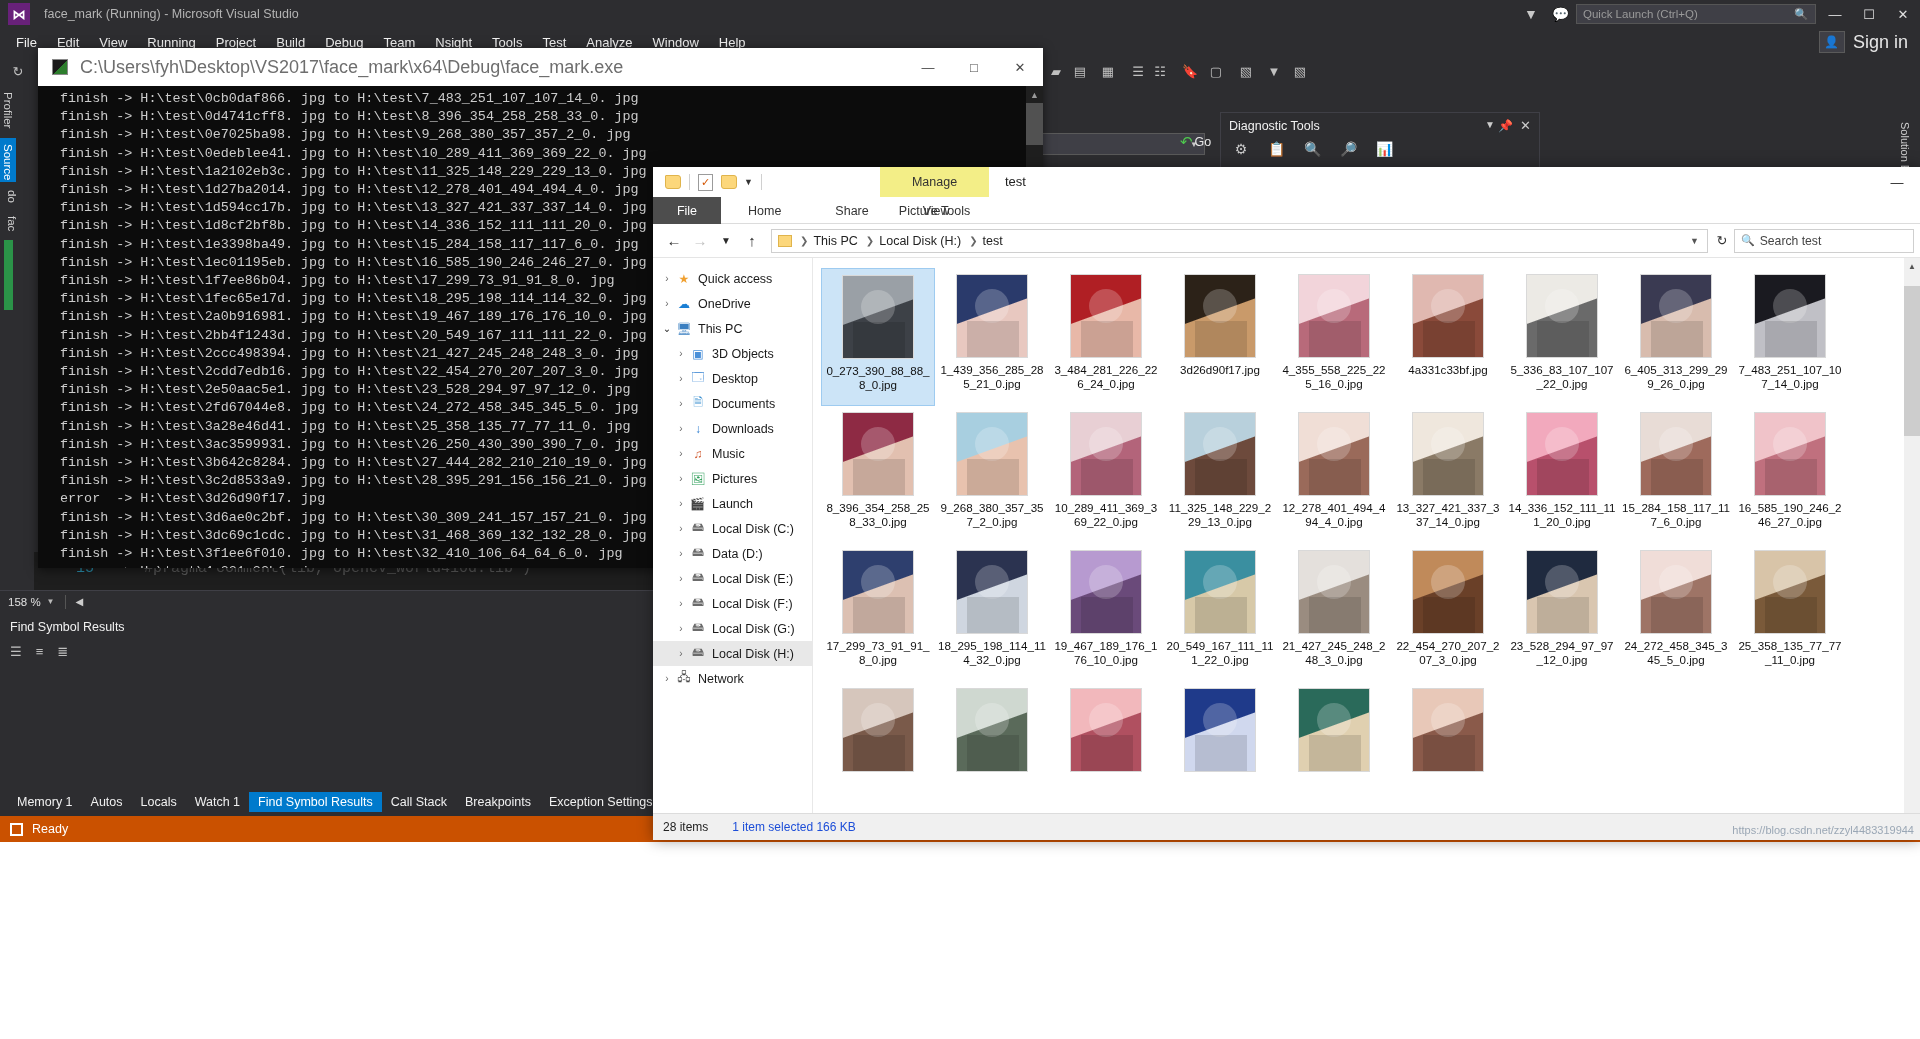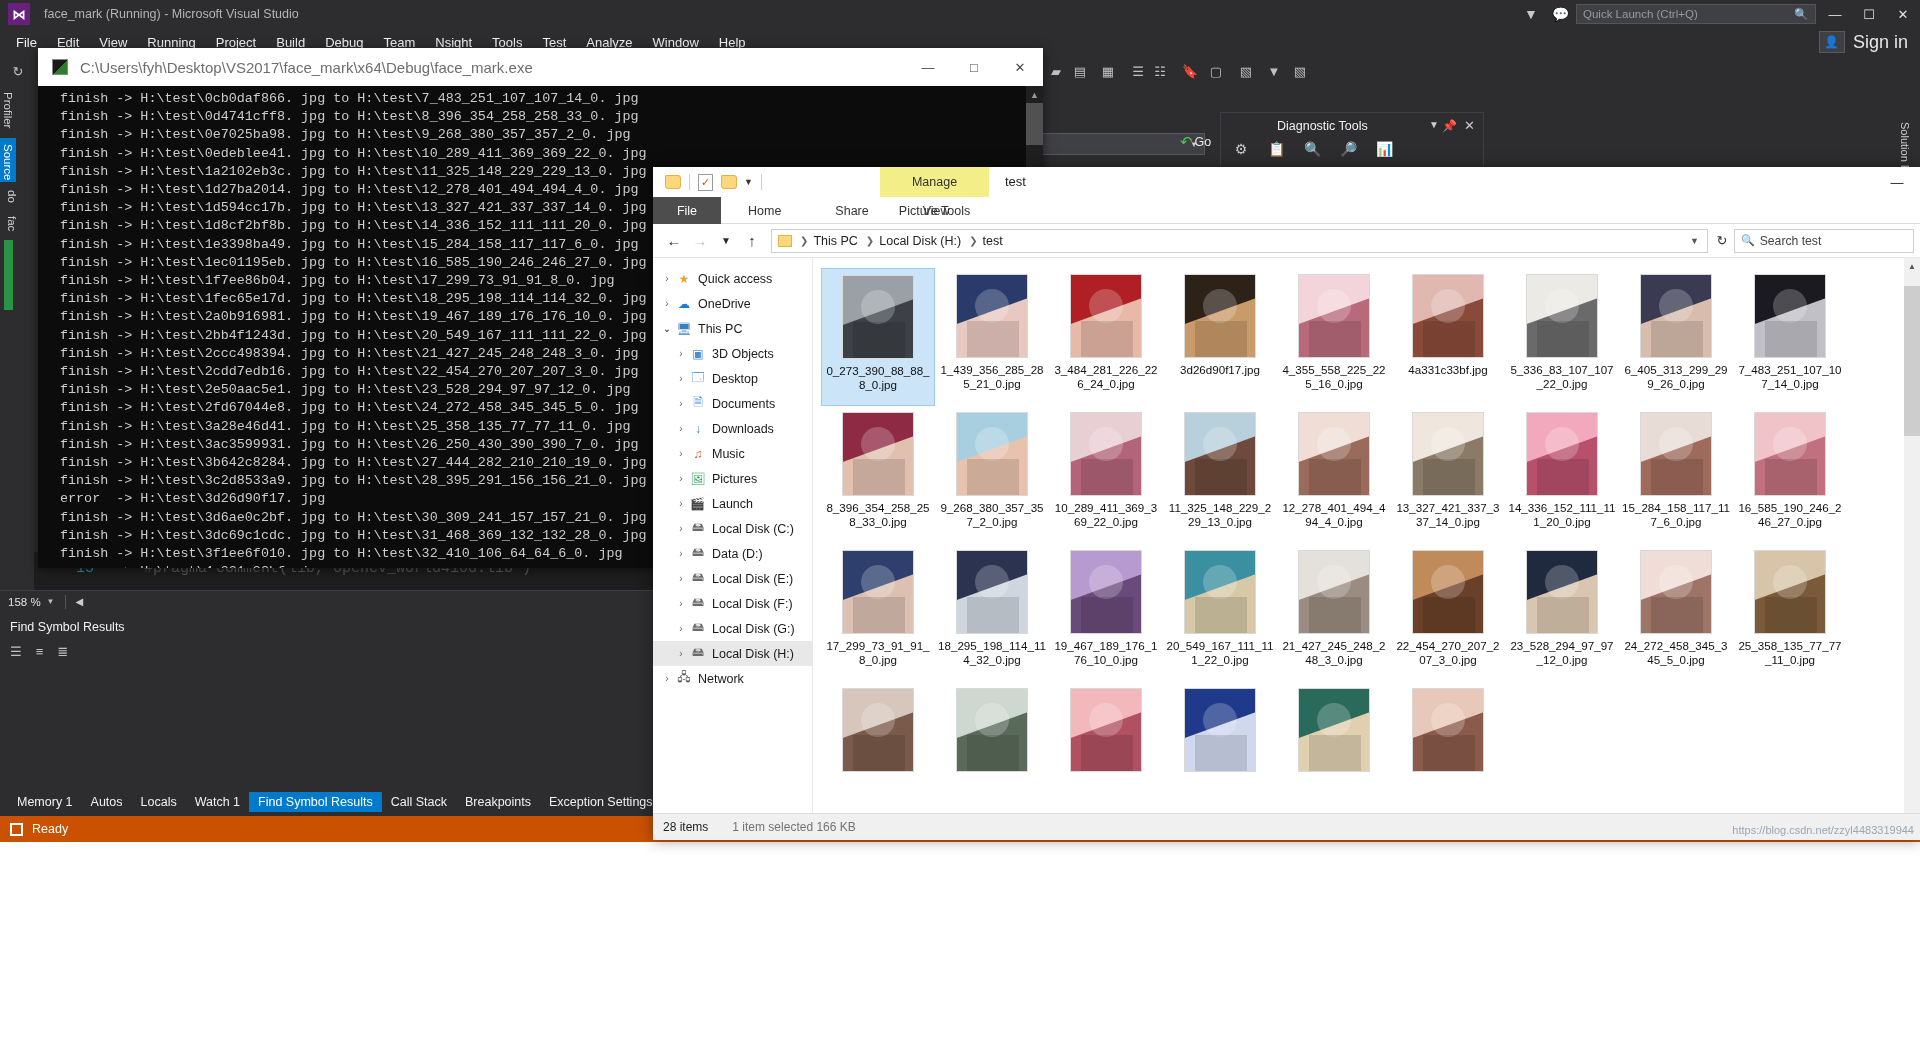--- a/index.html
+++ b/index.html
@@ -60,38 +60,38 @@
   #vs-tabstrip .bt { font-size:12.5px; color:#f1f1f1; padding:3px 9px; }
   #vs-tabstrip .bt.active { background:#007acc; color:#fff; }
 
   #vs-status { position:absolute; left:0; top:816px; width:1920px; height:26px; background:#ca5100; display:flex; align-items:center; }
   #vs-status .sq { width:13px;height:13px;border:2px solid #fff; margin-left:10px; }
   #vs-status .st { font-size:12.5px; color:#fff; margin-left:9px; }
 
   #vs-bottomfill { position:absolute; left:0; top:842px; width:1920px; height:197px; background:#ffffff; }
 
   
-  #diag { position:absolute; left:1220px; top:112px; width:264px; height:60px; background:#2d2d30; border:1px solid #3f3f46;padding-left:48px; }
+  #diag { position:absolute; left:1220px; top:112px; width:320px; height:60px; background:#2d2d30; border:1px solid #3f3f46; }
   #diag .dt-title { font-size:12.5px; color:#f1f1f1; padding:6px 0 0 8px; }
   #diag .dt-pin { position:absolute; right:26px; top:6px; color:#ccc; font-size:12px; }
   #diag .dt-caret { position:absolute; right:44px; top:6px; color:#ccc; font-size:10px; }
   #diag .dt-close { position:absolute; right:8px; top:5px; color:#ccc; font-size:13px; }
   #diag .dt-icons { position:absolute; left:10px; top:26px; display:flex; gap:16px; }
   #diag .dt-ic { width:20px;height:20px; color:#c9c9c9; font-size:14px; display:flex;align-items:center;justify-content:center; }
 
   
   #vs-search { position:absolute; left:1040px; top:133px; width:165px; height:22px; background:#3f3f46; border:1px solid #5a5a5a; display:flex; align-items:center; }
   #vs-search .caret { margin-left:auto; color:#c8c8c8; font-size:8px; padding-right:6px; }
   #vs-go { position:absolute; left:1180px; top:133px; font-size:12.5px; color:#e8e8e8; display:flex; align-items:center; gap:2px; }
 
   
   #console-win { position:absolute; left:38px; top:48px; width:1005px; height:520px; background:#0c0c0c; box-shadow:0 2px 10px rgba(0,0,0,.55); }
   #console-title { height:38px; background:#ffffff; display:flex; align-items:center; }
   #console-icon { width:16px;height:16px; margin-left:14px; background:linear-gradient(135deg,#1a1a1a 50%,#2d7d2d 50%); border:1px solid #888; }
-  #console-path { margin-left:12px; font-size:15px; color:#6e6e6e; font-family:"Liberation Sans", sans-serif; }
+  #console-path { margin-left:12px; font-size:18px; color:#6e6e6e; font-family:"Liberation Sans", sans-serif; }
   #console-winbtns { margin-left:auto; display:flex; }
   #console-winbtns div { width:46px; height:38px; display:flex; align-items:center; justify-content:center; color:#4a4a4a; font-size:13px; }
   #console-body { position:relative; height:482px; background:#0c0c0c; overflow:hidden; padding:4px 0 0 22px; }
   #console-body pre { margin:0; font-family:"Liberation Mono", monospace; font-size:13.4px; line-height:18.2px; color:#cccccc; white-space:pre; }
   #console-scroll { position:absolute; right:0; top:38px; width:17px; height:482px; background:#1f1f1f; }
   #console-scroll .up,#console-scroll .dn { height:17px; color:#999; font-size:9px; display:flex; align-items:center; justify-content:center; }
   #console-scroll .thumb { position:absolute; top:17px; width:17px; height:42px; background:#515151; }
 
   
   #vs-greenbar { position:absolute; left:4px; top:240px; width:9px; height:70px; background:#2b9348; }
@@ -140,21 +140,21 @@
 
   #exp-files { flex:1; position:relative; overflow:hidden; background:#fff; padding:10px 0 0 8px; }
   .fgrid { display:flex; flex-wrap:wrap; align-content:flex-start; }
   .fcell { width:114px; height:138px; display:flex; flex-direction:column; align-items:center; padding-top:6px; }
   .fcell.sel { background:#cce4f7; border:1px solid #9ecbf0; }
   .fthumb { width:72px; height:84px; border:1px solid #d9d9d9; overflow:hidden; position:relative; }
   .fname { font-size:11.6px; color:#111; text-align:center; line-height:13.5px; margin-top:5px; width:108px; word-break:break-all; }
 
   #exp-status { position:absolute; left:0; bottom:0; width:1267px; height:27px; background:#f0f0f0; border-top:1px solid #dcdcdc; display:flex; align-items:center; }
   #exp-status .s1 { font-size:12px; color:#222; margin-left:10px; }
-  #exp-status .s2 { font-size:12px; color:#737373; margin-left:24px; }
+  #exp-status .s2 { font-size:12px; color:#1d4ed8; margin-left:24px; }
 
   #watermark { position:absolute; right:6px; bottom:4px; font-size:11px; color:#9aa7b5; }
 
   .scrollv { position:absolute; right:0; top:0; width:16px; height:578px; background:#f0f0f0; }
   .scrollv .thumb { position:absolute; top:28px; width:16px; height:150px; background:#cdcdcd; }
   .scrollv .ar { height:16px; display:flex; align-items:center; justify-content:center; font-size:8px; color:#555; }
 </style>
 </head>
 <body>
 

